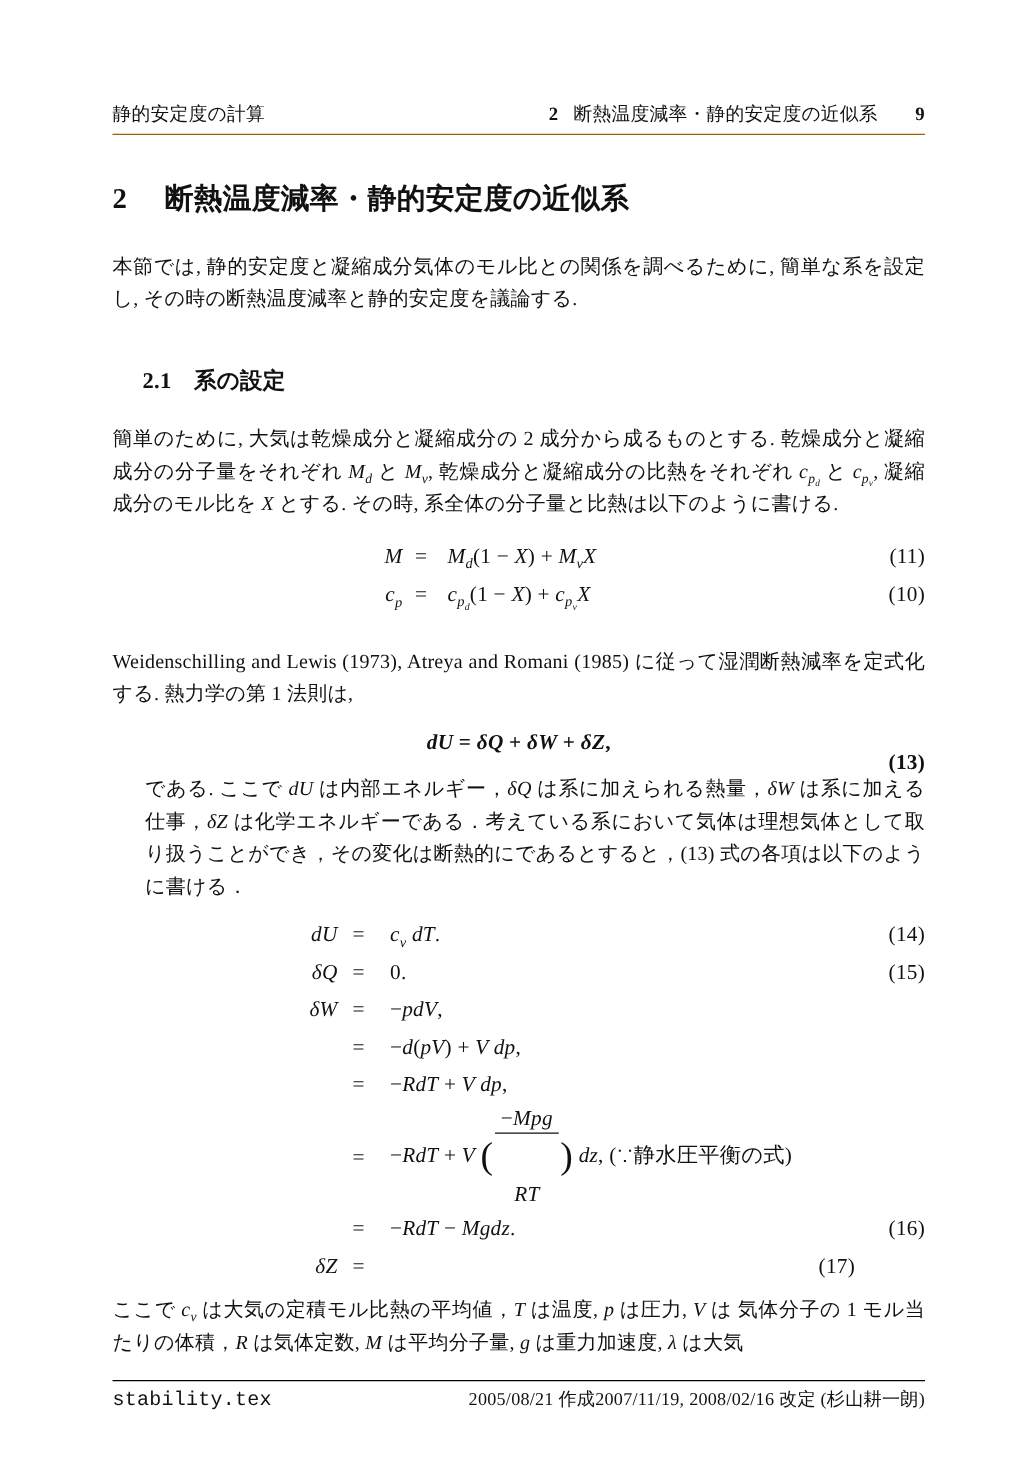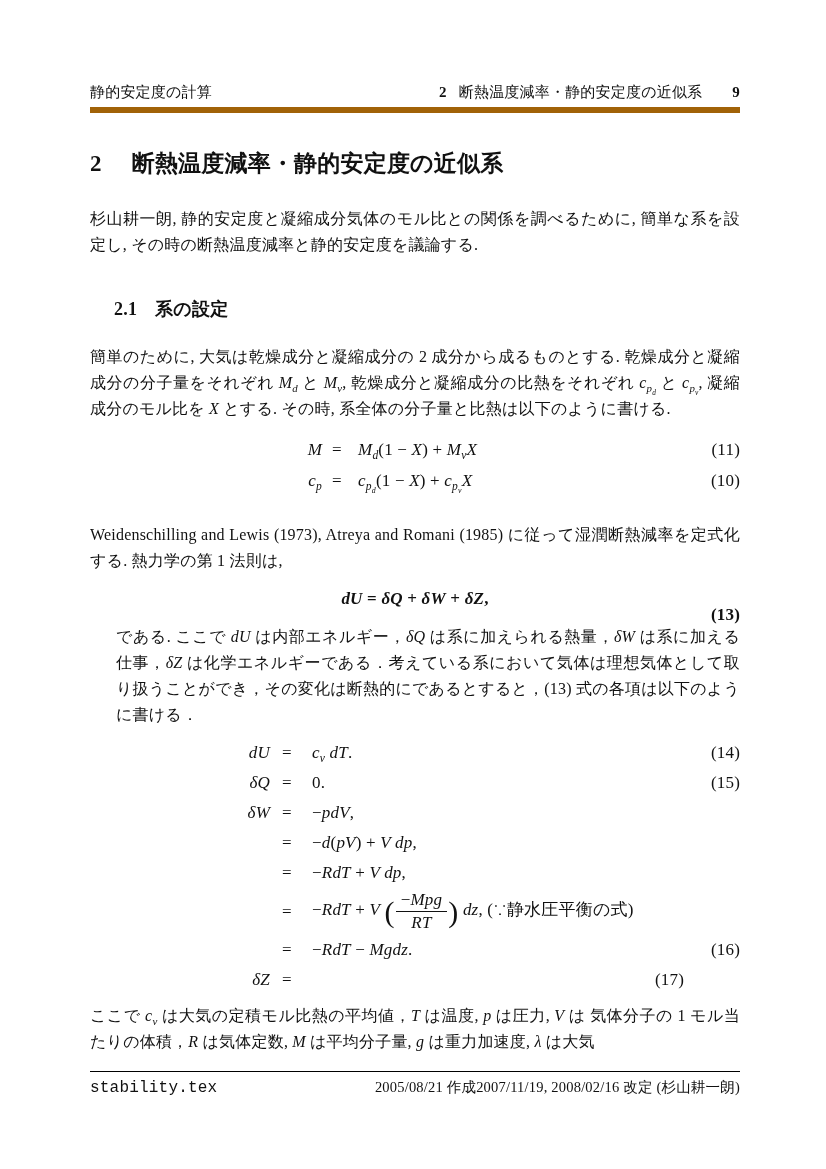--- a/index.html
+++ b/index.html
@@ -15,21 +15,21 @@
     padding: 84px 86px 0 90px;
     font-size: 16px;
     line-height: 26px;
     letter-spacing: 0.2px;
   }
   
   .running-head {
     display: flex; align-items: baseline;
     font-size: 15px; line-height: 17px;
     padding-bottom: 6px;
-    border-bottom: 6px solid #a16207;
+    border-bottom: 1px solid #a16207;
   }
   .rh-right { margin-left: auto; display: flex; align-items: baseline; }
   .rh-secnum { font-weight: bold; margin-right: 12px; }
   .rh-page { font-weight: bold; margin-left: 30px; }
 
   
   .sec-heading {
     margin-top: 36px;
     font-size: 23px; line-height: 28px;
     font-weight: bold;
@@ -102,21 +102,21 @@
   .align-row .eq-rhs { text-align: left; padding-left: 8px; white-space: nowrap; }
   .align-row .eq-num { text-align: right; }
 
   
   .frac {
     display: inline-block; vertical-align: middle;
     text-align: center; line-height: 20px;
     margin: 2px 1px;
   }
   .fr-n { display: block; padding: 0 5px 1px; border-bottom: 1px solid #111; }
-  .fr-d { display: block; padding: 1px 5px 0; }
+  .fr-d { display: block; padding: 1px 5px 0; margin-top: 38px; }
   .bp { font-size: 30px; font-weight: 300; vertical-align: middle; line-height: 30px; }
 
   
   .footer { margin-top: 16px; border-top: 1px solid #000; }
   .footer-inner {
     display: flex; justify-content: space-between; align-items: baseline;
     padding-top: 5px;
     font-size: 14.5px; line-height: 20px;
   }
   .footer-file { font-family: "Liberation Mono", "DejaVu Sans Mono", monospace; font-size: 16px; }
@@ -133,21 +133,21 @@
       <span>断熱温度減率・静的安定度の近似系</span>
       <span class="rh-page">9</span>
     </span>
   </div>
 
   <div class="sec-heading">
     <span class="h-num">2</span>
     <span>断熱温度減率・静的安定度の近似系</span>
   </div>
 
-  <p class="para intro">杉山耕一朗, 静的安定度と凝縮成分気体のモル比との関係を調べるために, 簡単な系を設定し, その時の断熱温度減率と静的安定度を議論する.</p>
+  <p class="para intro">本節では, 静的安定度と凝縮成分気体のモル比との関係を調べるために, 簡単な系を設定し, その時の断熱温度減率と静的安定度を議論する.</p>
 
   <div class="sub-heading first">
     <span class="h-num">2.1</span>
     <span>系の設定</span>
   </div>
 
   <p class="para b21">簡単のために, 大気は乾燥成分と凝縮成分の 2 成分から成るものとする. 乾燥成分と凝縮成分の分子量をそれぞれ <i>M<sub>d</sub></i> と <i>M<sub>v</sub></i>, 乾燥成分と凝縮成分の比熱をそれぞれ <i>c<sub>p<sub>d</sub></sub></i> と <i>c<sub>p<sub>v</sub></sub></i>, 凝縮成分のモル比を <i>X</i> とする. その時, 系全体の分子量と比熱は以下のように書ける.</p>
 
   <div class="eq-block">
     <div class="eq-row">

